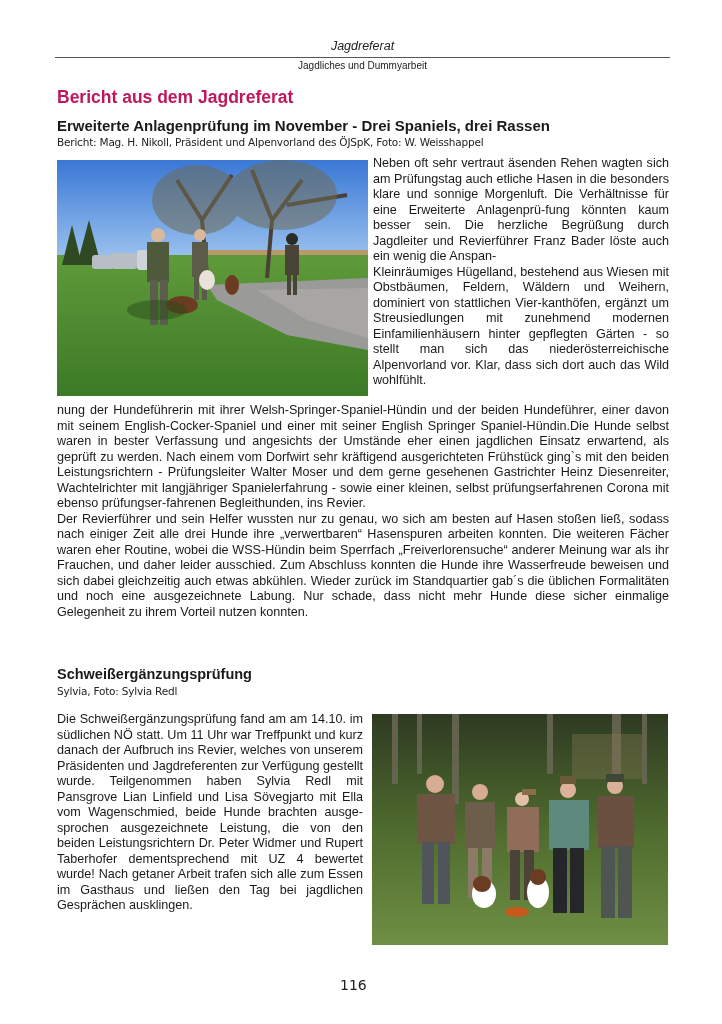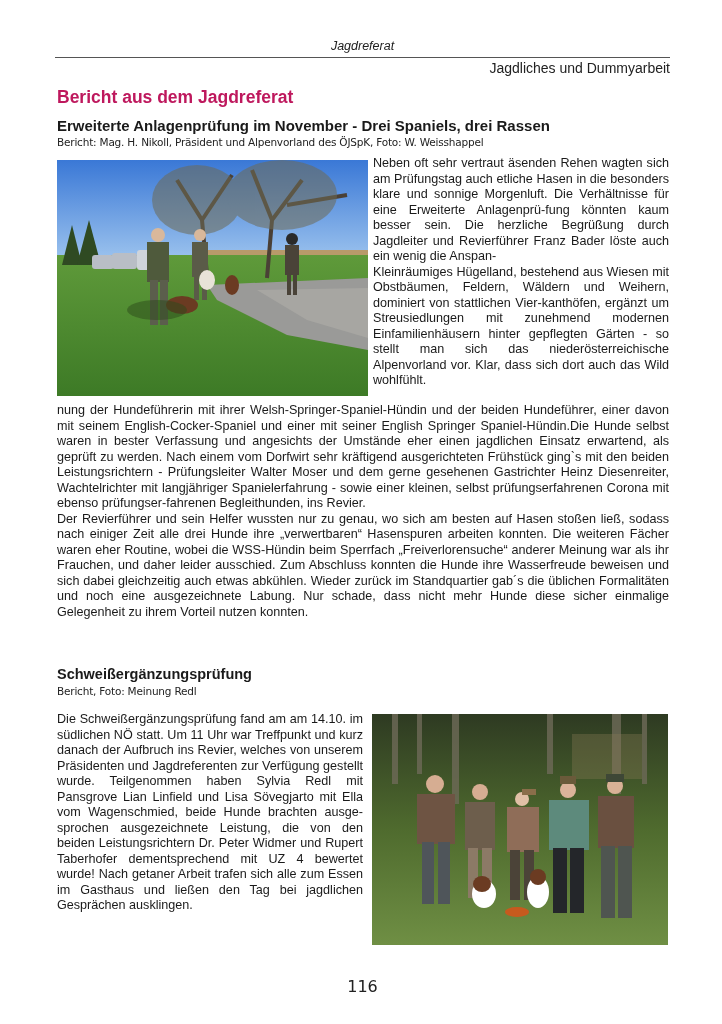--- a/index.html
+++ b/index.html
@@ -1,31 +1,31 @@
 <!DOCTYPE html>
 <html><head>
 <meta charset="utf-8">
 <style>
   html, body { margin: 0; padding: 0; background: #ffffff; }
   body { width: 722px; height: 1024px; position: relative; overflow: hidden; color: #1a1a1a; }
   .running-head { position: absolute; left: 55px; width: 615px; top: 39px; text-align: center; font-family: "Liberation Sans", sans-serif; font-size: 12.5px; color: #222; font-style: italic; }
   .head-rule { position: absolute; left: 55px; width: 615px; top: 57px; height: 0; border-top: 1px solid #555; }
-  .running-sub { position: absolute; left: 55px; width: 615px; top: 60px; text-align: right; font-family: "Liberation Sans", sans-serif; font-size: 14px; color: #222; }
+  .running-sub { position: absolute; left: 55px; width: 615px; top: 60px; text-align: center; font-family: "Liberation Sans", sans-serif; font-size: 10px; color: #222; }
   .h1 { position: absolute; left: 57px; top: 71px; font-family: "Liberation Sans", sans-serif; font-weight: bold; font-size: 17.5px; color: #be185d; margin-top: 16px; }
   .h2 { position: absolute; left: 57px; top: 117px; font-family: "Liberation Sans", sans-serif; font-weight: bold; font-size: 15px; color: #1a1a1a; }
   .credit { position: absolute; left: 57px; top: 136px; font-family: "DejaVu Sans", sans-serif; font-size: 10.5px; color: #222; letter-spacing: -0.2px; }
   .photo { position: absolute; overflow: hidden; }
   .photo svg { display: block; width: 100%; height: 100%; }
   .body-text { font-family: "Liberation Sans", sans-serif; font-size: 12.6px; line-height: 15.5px; text-align: justify; color: #1a1a1a; margin: 0; }
   .col-right { position: absolute; left: 373px; top: 156px; width: 296px; }
   .full-width { position: absolute; left: 57px; top: 403px; width: 612px; }
   .h2b { position: absolute; left: 57px; top: 666px; font-family: "Liberation Sans", sans-serif; font-weight: bold; font-size: 14.5px; color: #1a1a1a; }
   .credit2 { position: absolute; left: 57px; top: 685px; font-family: "DejaVu Sans", sans-serif; font-size: 10.5px; color: #222; letter-spacing: -0.2px; }
   .col-left2 { position: absolute; left: 57px; top: 712px; width: 306px; }
-  .page-num { position: absolute; left: 340px; top: 977px; width: 45px; text-align: center; font-family: "DejaVu Sans", sans-serif; font-size: 16px; color: #222; }
+  .page-num { position: absolute; left: 340px; top: 977px; width: 45px; text-align: left; font-family: "DejaVu Sans", sans-serif; font-size: 14px; color: #222; }
 </style>
 </head>
 <body>
 
 <div class="running-head">Jagdreferat</div>
 <div class="head-rule"></div>
 <div class="running-sub">Jagdliches und Dummyarbeit</div>
 
 <div class="h1">Bericht aus dem Jagdreferat</div>
 <div class="h2">Erweiterte Anlagenprüfung im November -  Drei Spaniels, drei Rassen</div>
@@ -103,21 +103,21 @@
   <p class="body-text">Neben oft sehr vertraut äsenden Rehen wagten sich am Prüfungstag auch etliche Hasen in die besonders klare und sonnige Morgenluft. Die Verhältnisse für eine Erweiterte Anlagenprü-fung könnten kaum besser sein. Die herzliche Begrüßung durch Jagdleiter und Revierführer Franz Bader löste auch ein wenig die Anspan-</p>
   <p class="body-text">Kleinräumiges Hügelland, bestehend aus Wiesen mit Obstbäumen, Feldern, Wäldern und Weihern, dominiert von stattlichen Vier-kanthöfen, ergänzt um Streusiedlungen mit zunehmend modernen Einfamilienhäusern hinter gepflegten Gärten - so stellt man sich das niederösterreichische Alpenvorland vor. Klar, dass sich dort auch das Wild wohlfühlt.</p>
 </div>
 
 <div class="full-width">
   <p class="body-text">nung der Hundeführerin mit ihrer Welsh-Springer-Spaniel-Hündin und der beiden Hundeführer, einer davon mit seinem English-Cocker-Spaniel und einer mit seiner English Springer Spaniel-Hündin.Die Hunde selbst waren in bester Verfassung und angesichts der Umstände eher einen jagdlichen Einsatz erwartend, als geprüft zu werden. Nach einem vom Dorfwirt sehr kräftigend ausgerichteten Frühstück ging`s mit den beiden Leistungsrichtern - Prüfungsleiter Walter Moser und dem gerne gesehenen Gastrichter Heinz Diesenreiter, Wachtelrichter mit langjähriger Spanielerfahrung -  sowie einer kleinen, selbst prüfungserfahrenen Corona mit ebenso prüfungser-fahrenen Begleithunden, ins Revier.</p>
   <p class="body-text">Der Revierführer und sein Helfer wussten nur zu genau, wo sich am besten auf Hasen stoßen ließ, sodass nach einiger Zeit alle drei Hunde ihre „verwertbaren“ Hasenspuren arbeiten konnten. Die weiteren Fächer waren eher Routine, wobei die WSS-Hündin beim Sperrfach „Freiverlorensuche“ anderer Meinung war als ihr Frauchen, und daher leider ausschied. Zum Abschluss konnten die Hunde ihre Wasserfreude beweisen und sich dabei gleichzeitig auch etwas abkühlen. Wieder zurück im Standquartier gab´s die üblichen Formalitäten und noch eine ausgezeichnete Labung. Nur schade, dass nicht mehr Hunde diese sicher einmalige Gelegenheit zu ihrem Vorteil nutzen konnten.</p>
 </div>
 
 <div class="h2b">Schweißergänzungsprüfung</div>
-<div class="credit2">Bericht, Foto: Meinung Redl</div>
+<div class="credit2">Sylvia, Foto: Sylvia Redl</div>
 
 <div class="col-left2">
   <p class="body-text">Die Schweißergänzungsprüfung fand am am 14.10. im südlichen NÖ statt. Um 11 Uhr war Treffpunkt und kurz danach der Aufbruch ins Revier, welches von unserem Präsidenten und Jagdreferenten zur Verfügung gestellt wurde. Teilgenommen haben Sylvia Redl mit Pansgrove Lian Linfield und Lisa Sövegjarto mit Ella vom Wagenschmied, beide Hunde brachten ausge-sprochen ausgezeichnete Leistung, die von den beiden Leistungsrichtern  Dr. Peter Widmer und Rupert Taberhofer dementsprechend mit UZ 4 bewertet wurde! Nach getaner Arbeit trafen sich alle zum Essen im Gasthaus und ließen den Tag bei jagdlichen Gesprächen ausklingen.</p>
 </div>
 
 <div class="photo" style="left:372px; top:714px; width:296px; height:231px;" aria-label="Gruppenfoto von fünf Personen mit zwei Hunden im Wald">
   <svg viewBox="0 0 296 231" preserveAspectRatio="none">
     <defs>
       <linearGradient id="forest" x1="0" y1="0" x2="0" y2="1">
         <stop offset="0" stop-color="#2e3a22"></stop>

